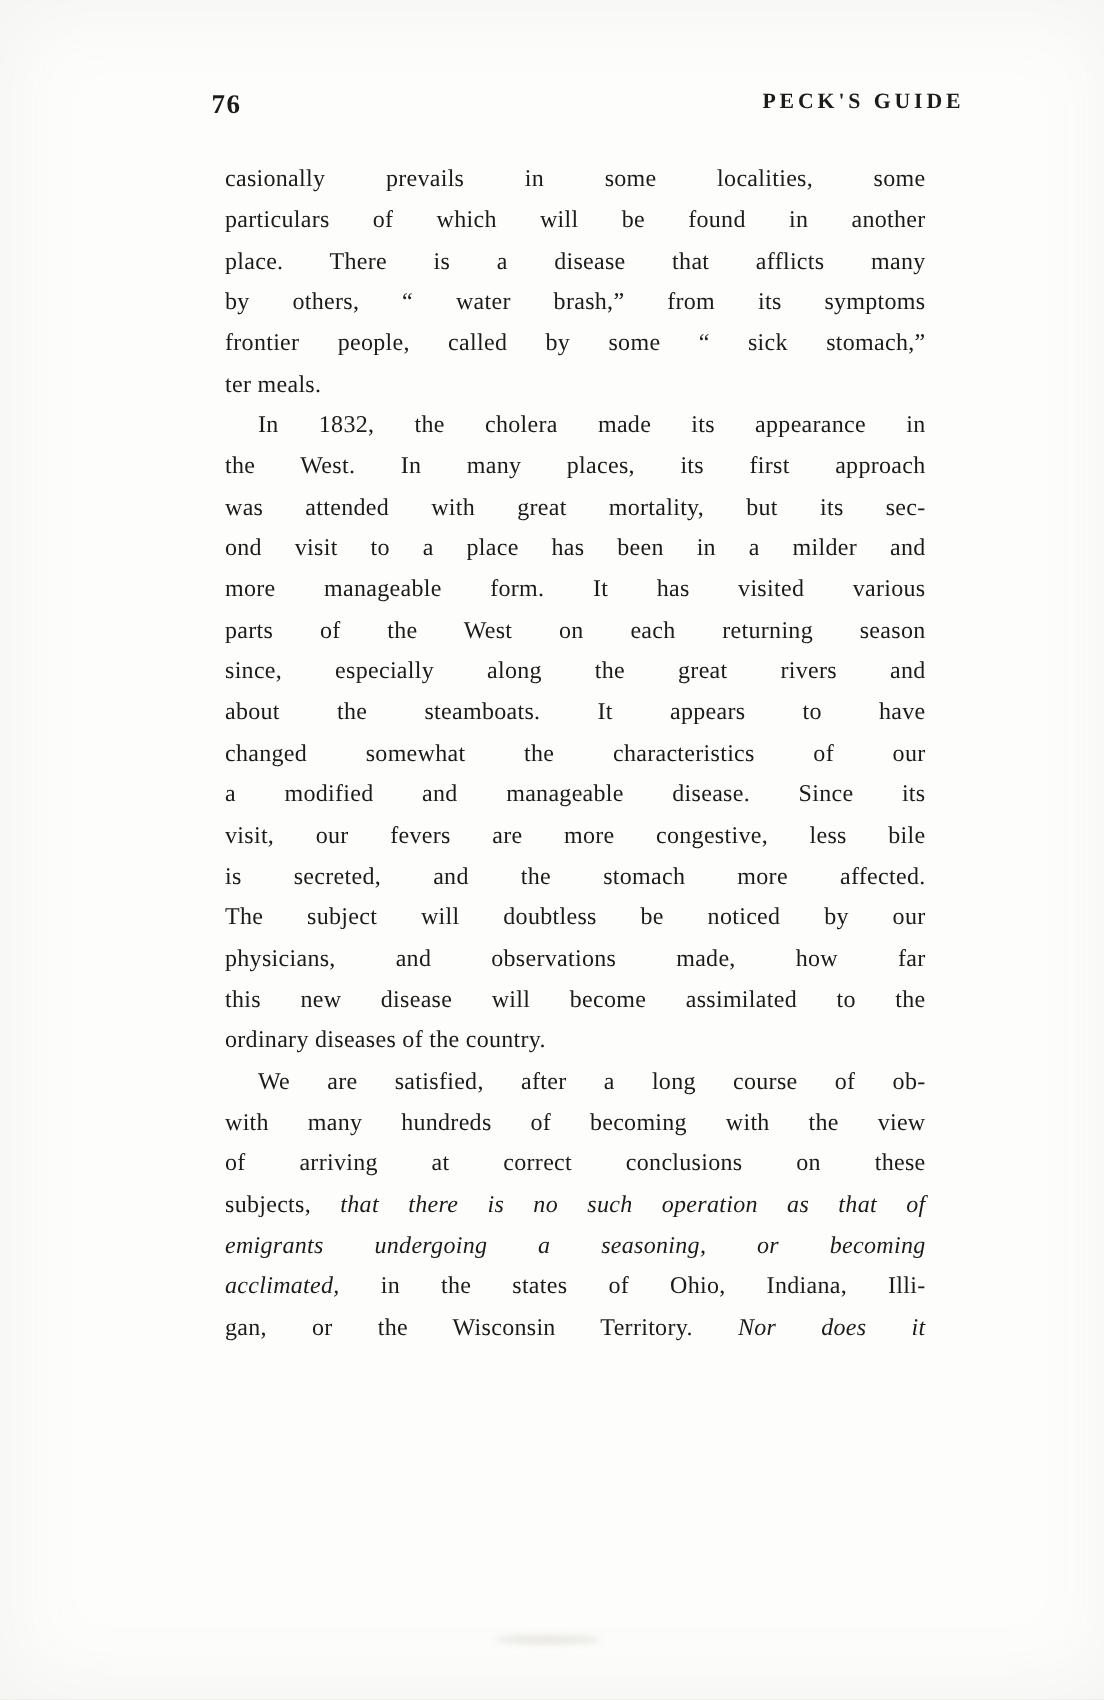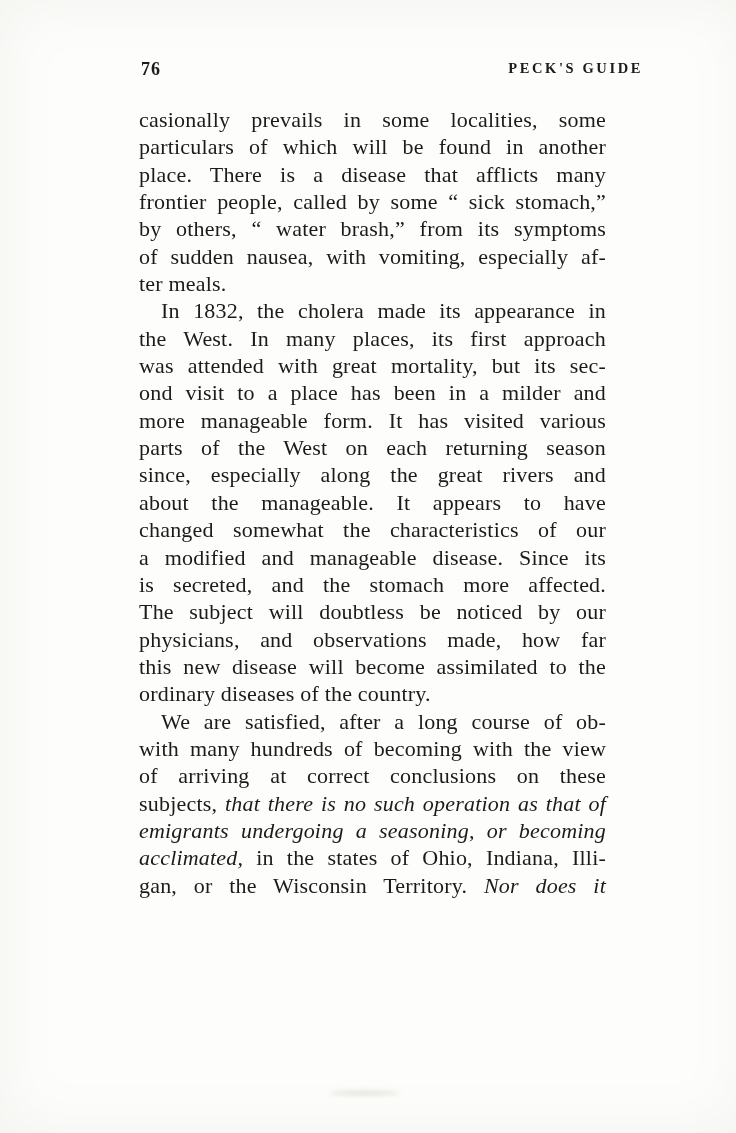--- a/index.html
+++ b/index.html
@@ -38,23 +38,23 @@
     text-align: right;
     font-size: 14.5px;
     font-weight: bold;
     letter-spacing: 2.6px;
     transform: translateX(37px);
     white-space: nowrap;
   }
   .text-block {
     position: absolute;
     top: 106px;
-    left: 139px;
+    left: 150px;
     width: 467px;
-    font-size: 22px;
+    font-size: 16px;
     line-height: 27.35px;
     letter-spacing: 0.2px;
   }
   .paragraph { margin: 0; }
   .line {
     text-align: justify;
     text-align-last: justify;
   }
   .line.no-just {
     text-align-last: left;
@@ -80,36 +80,36 @@
 <div class="page">
   <div class="header-row">
     <span class="page-number">76</span>
     <span class="running-head">PECK'S GUIDE</span>
   </div>
   <div class="text-block">
       <div class="paragraph">
         <div class="line"><span>casionally prevails in some localities, some</span></div>
         <div class="line"><span>particulars of which will be found in another</span></div>
         <div class="line"><span>place.  There is a disease that afflicts many</span></div>
+        <div class="line"><span>by others, “ water brash,” from its symptoms</span></div>
         <div class="line"><span>frontier people, called by some “ sick stomach,”</span></div>
-        <div class="line"><span>by others, “ water brash,” from its symptoms</span></div>
-        <div class="line"><span>of sudden nausea, with vomiting, especially af-</span></div>
         <div class="line no-just"><span>ter meals.</span></div>
       </div>
       <div class="paragraph indent">
         <div class="line"><span>In 1832, the cholera made its appearance in</span></div>
         <div class="line"><span>the West.  In many places, its first approach</span></div>
         <div class="line"><span>was attended with great mortality, but its sec-</span></div>
         <div class="line"><span>ond visit to a place has been in a milder and</span></div>
         <div class="line"><span>more manageable form.  It has visited various</span></div>
         <div class="line"><span>parts of the West on each returning season</span></div>
         <div class="line"><span>since, especially along the great rivers and</span></div>
-        <div class="line"><span>about the manageable.  It appears to have</span></div>
+        <div class="line"><span>about the steamboats.  It appears to have</span></div>
         <div class="line"><span>changed somewhat the characteristics of our</span></div>
         <div class="line"><span>a modified and manageable disease.  Since its</span></div>
+        <div class="line"><span>visit, our fevers are more congestive, less bile</span></div>
         <div class="line"><span>is secreted, and the stomach more affected.</span></div>
         <div class="line"><span>The subject will doubtless be noticed by our</span></div>
         <div class="line"><span>physicians, and observations made, how far</span></div>
         <div class="line"><span>this new disease will become assimilated to the</span></div>
         <div class="line no-just"><span>ordinary diseases of the country.</span></div>
       </div>
       <div class="paragraph indent">
         <div class="line"><span>We are satisfied, after a long course of ob-</span></div>
         <div class="line"><span>with many hundreds of becoming with the view</span></div>
         <div class="line"><span>of arriving at correct conclusions on these</span></div>

